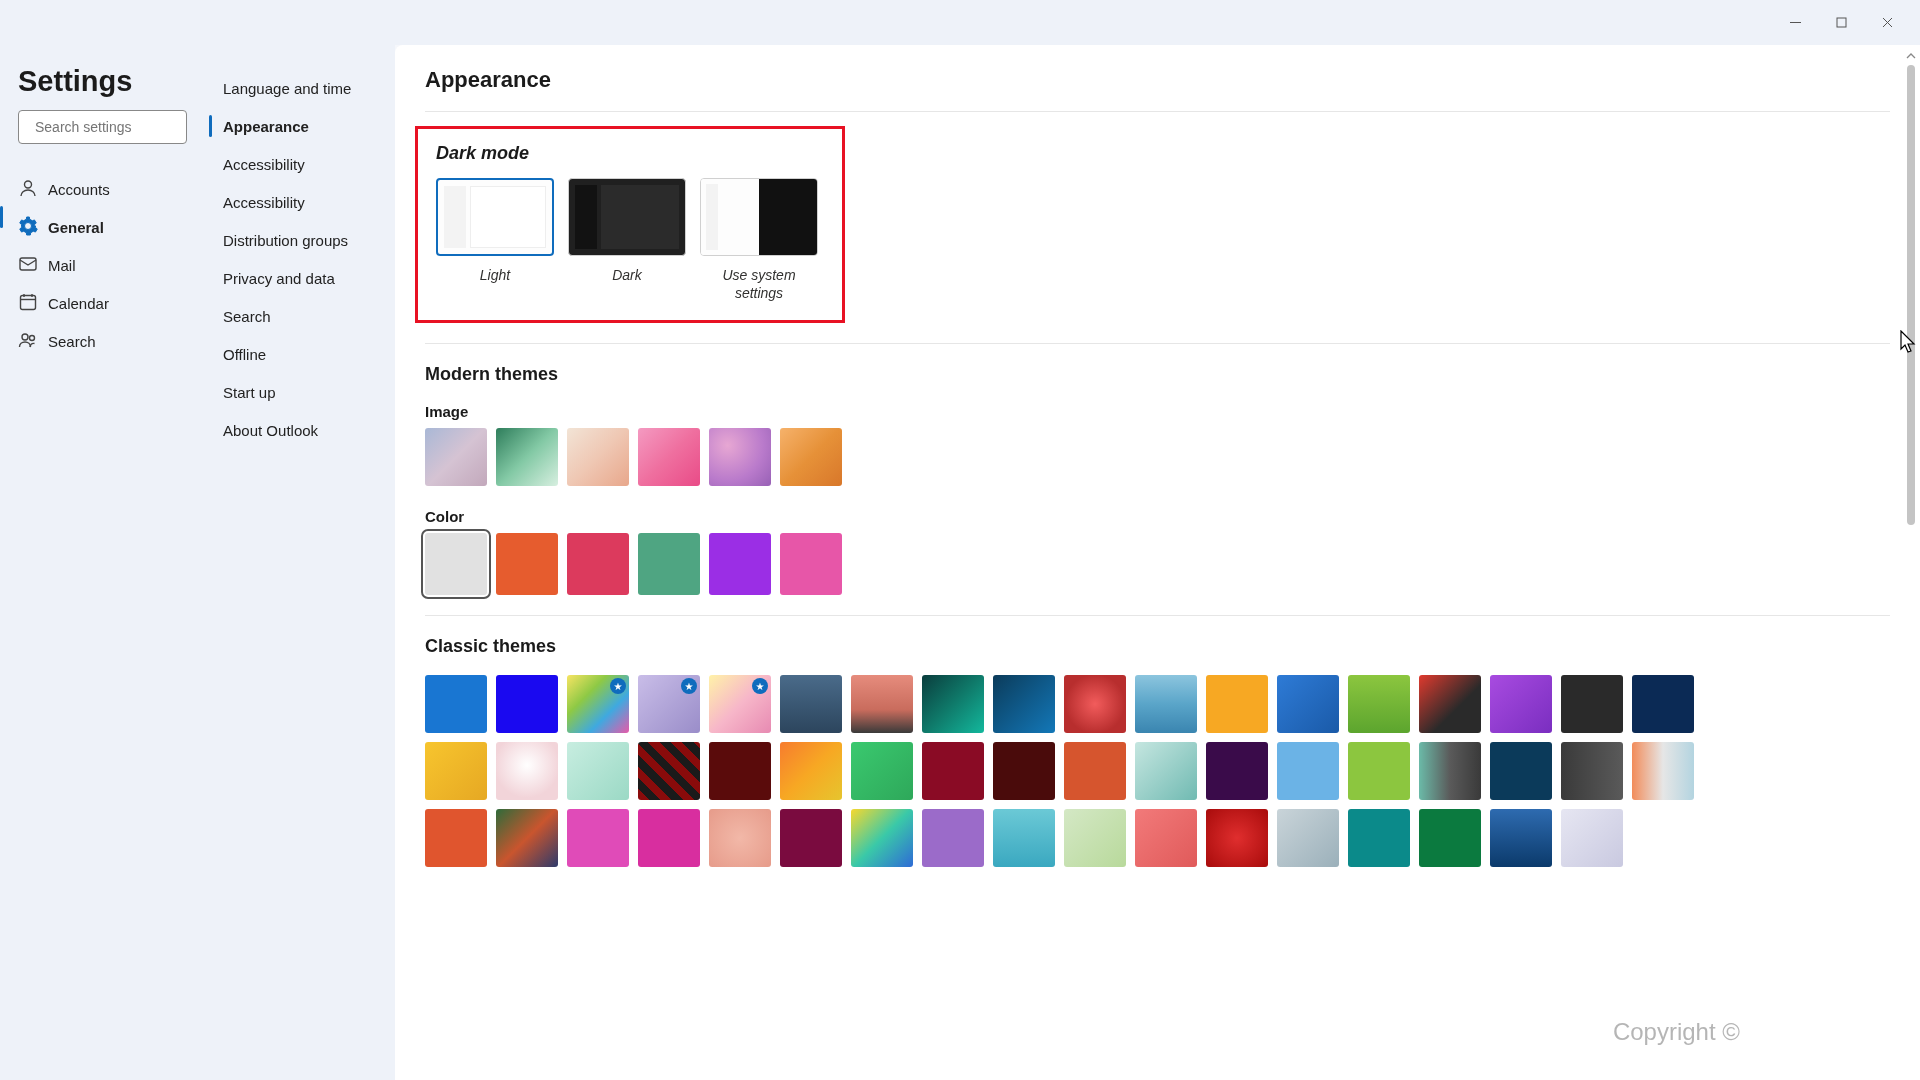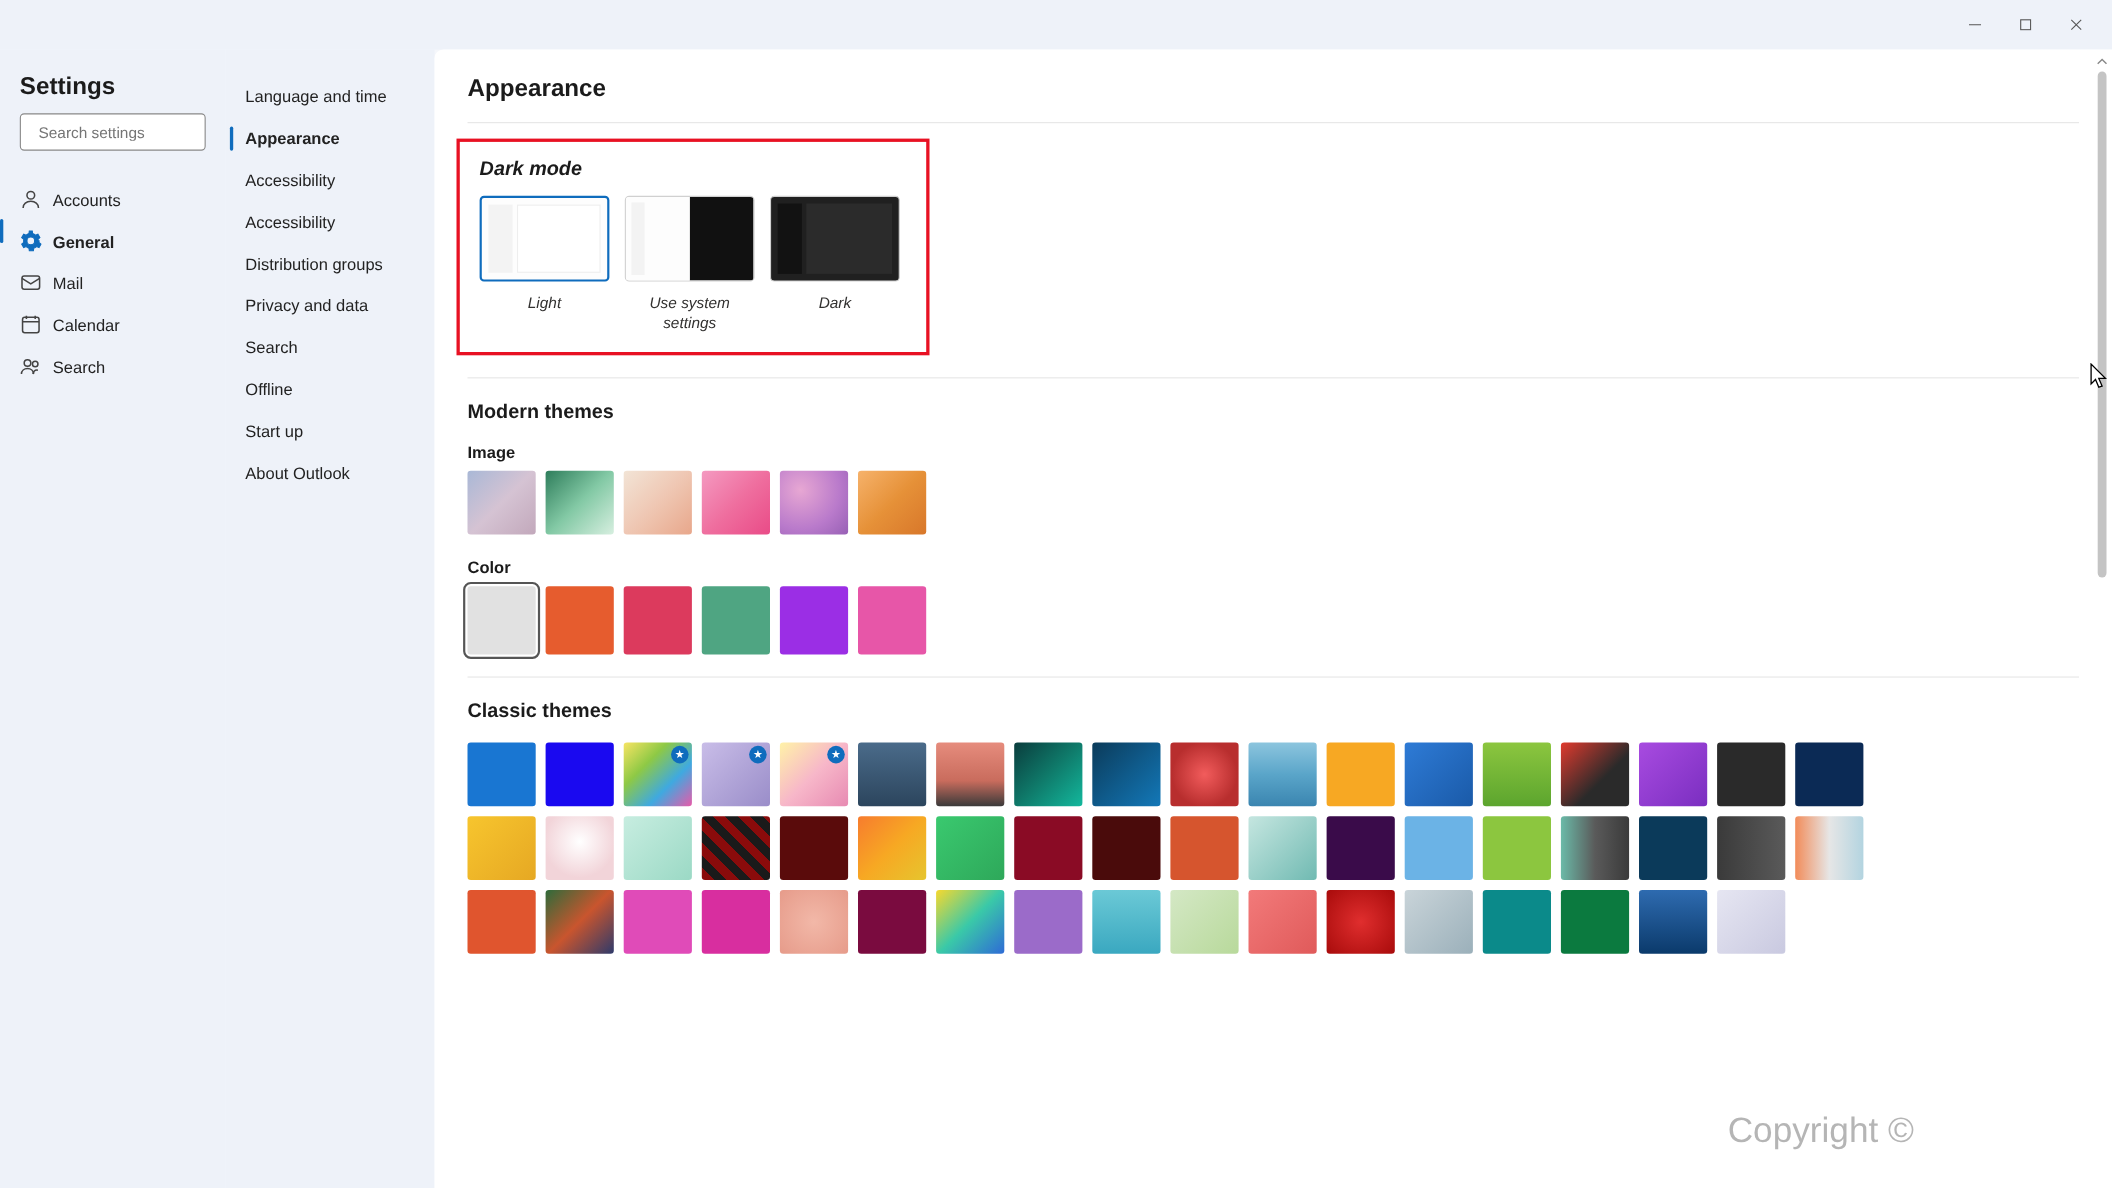--- a/index.html
+++ b/index.html
@@ -7,21 +7,21 @@
 
 
 .title-bar { height: 45px; background: #eef2f9; display: flex; justify-content: flex-end; align-items: center; padding-right: 10px; }
 .title-btn { width: 46px; height: 32px; display: flex; align-items: center; justify-content: center; color: #555; }
 .title-btn svg { width: 11px; height: 11px; }
 
 .main { display: flex; height: calc(100% - 45px); }
 
 
 .sidebar-main { width: 205px; background: #eef2f9; padding: 20px 0 0 0; }
-.settings-title { font-size: 22px; font-weight: 600; padding: 0 18px 12px 18px; color: #1b1b1b; }
+.settings-title { font-size: 29px; font-weight: 600; padding: 0 18px 12px 18px; color: #1b1b1b; }
 .search-box { margin: 0 18px 16px 18px; height: 34px; border: 1px solid #888; border-radius: 4px; background: #fff; display: flex; align-items: center; padding: 0 8px; }
 .search-box svg { width: 14px; height: 14px; color: #666; }
 .search-box input { border: none; outline: none; flex: 1; font-size: 14px; padding-left: 8px; background: transparent; }
 .nav-item { display: flex; align-items: flex-end; height: 38px; padding: 0 18px; font-size: 15px; color: #222; cursor: pointer; position: relative; }
 .nav-item.active { font-weight: 600; }
 .nav-item.active::before { content: ''; position: absolute; left: 0; top: 8px; bottom: 8px; width: 3px; background: #0f6cbd; border-radius: 2px; }
 .nav-item .icon { width: 20px; height: 20px; margin-right: 10px; display: flex; align-items: center; justify-content: center; color: #444; }
 .nav-item.active .icon { color: #0f6cbd; }
 .nav-item.active .icon svg { fill: #0f6cbd; stroke: #0f6cbd; }
 
@@ -70,21 +70,21 @@
 .img-swatch { width: 62px; height: 58px; border-radius: 3px; cursor: pointer; }
 
 .star-badge { width: 16px; height: 16px; border-radius: 50%; background: #0f6cbd; color: #fff; font-size: 10px; display: flex; align-items: center; justify-content: center; position: absolute; top: 3px; right: 3px; }
 .theme-tile { width: 62px; height: 58px; border-radius: 3px; cursor: pointer; position: relative; }
 
 
 .scrollbar-track { position: absolute; right: 2px; top: 4px; bottom: 4px; width: 14px; }
 .scroll-arrow { width: 14px; height: 14px; display: flex; align-items: center; justify-content: center; color: #888; }
 .scroll-thumb { position: absolute; left: 3px; width: 8px; top: 16px; height: 460px; background: #c4c4c4; border-radius: 4px; }
 
-.watermark { position: absolute; right: 180px; bottom: 34px; font-size: 32px; color: rgba(120,120,120,0.55); font-weight: 400; pointer-events: none; }
+.watermark { position: absolute; right: 180px; bottom: 34px; font-size: 24px; color: rgba(120,120,120,0.55); font-weight: 400; pointer-events: none; }
 
 .cursor { position: absolute; right: 2px; top: 285px; width: 18px; height: 26px; pointer-events: none; }
 </style>
 </head>
 <body>
 
 <div class="title-bar">
   <div class="title-btn">
     <svg viewBox="0 0 11 11">
         <line x1="0" y1="5.5" x2="11" y2="5.5" stroke="currentColor" stroke-width="1"></line>
@@ -205,29 +205,29 @@
 
       <div class="section" style="padding-top:14px;">
         <div class="highlight-box">
           <div class="section-title" style="margin-bottom:14px;">Dark mode</div>
           <div class="mode-options">
             <div class="mode-option selected">
               <div class="mode-preview preview-light"></div>
               <div class="mode-label">Light</div>
             </div>
             <div class="mode-option">
+              <div class="mode-preview preview-dark"></div>
+              <div class="mode-label">Dark</div>
+            </div>
+            <div class="mode-option">
               <div class="mode-preview preview-system">
                   <div class="half-l"></div>
                   <div class="half-r"></div>
                 </div>
               <div class="mode-label">Use system settings</div>
-            </div>
-            <div class="mode-option">
-              <div class="mode-preview preview-dark"></div>
-              <div class="mode-label">Dark</div>
             </div>
           </div>
         </div>
       </div>
 
       <hr class="sep">
 
       <div class="section">
         <div class="section-title">Modern themes</div>
         <div class="sub-title">Image</div>

